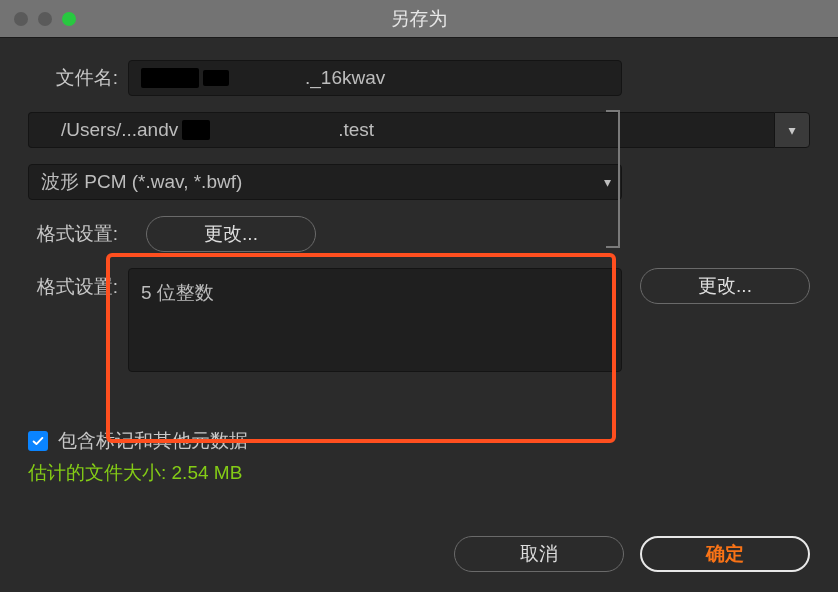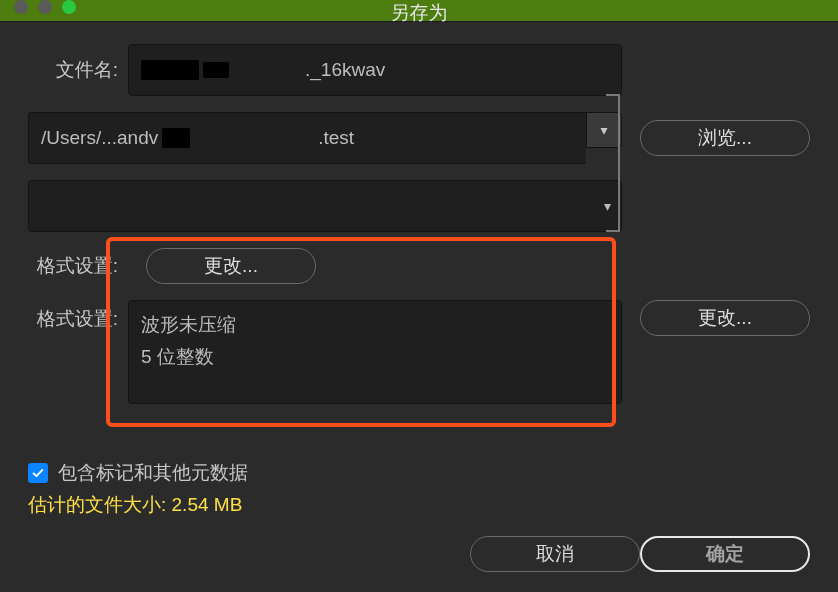--- a/index.html
+++ b/index.html
@@ -12,23 +12,23 @@
     }
     .window {
       width: 838px;
       height: 592px;
       background: #2b2b2b;
       display: flex;
       flex-direction: column;
     }
     .titlebar {
       height: 38px;
-      background: #4d7c0f;
-      display: flex;
-      align-items: flex-start;
+      background: #737373;
+      display: flex;
+      align-items: center;
       position: relative;
       border-bottom: 1px solid #1a1a1a;
     }
     .traffic-lights {
       display: flex;
       gap: 10px;
       padding-left: 14px;
     }
     .tl {
       width: 14px;
@@ -57,21 +57,21 @@
     .label {
       width: 100px;
       text-align: right;
       padding-right: 10px;
       color: #c8c8c8;
       font-size: 19px;
       flex-shrink: 0;
     }
     .field {
       flex: 1;
-      height: 52px;
+      height: 36px;
       background: #1f1f1f;
       border: 1px solid #141414;
       border-radius: 4px;
       color: #bdbdbd;
       font-size: 19px;
       padding: 8px 12px;
       display: flex;
       align-items: center;
       position: relative;
     }
@@ -157,46 +157,47 @@
       border-radius: 3px;
       background: #0a84ff;
       display: flex;
       align-items: center;
       justify-content: center;
       margin-right: 10px;
       cursor: pointer;
     }
     .chk svg { width: 14px; height: 14px; }
     .chk-label { color: #c8c8c8; font-size: 19px; }
-    .estimate { color: #fde047; font-size: 19px; margin-top: 6px; }
+    .estimate { color: #84cc16; font-size: 19px; margin-top: 6px; }
     .footer {
       margin-top: auto;
       display: flex;
       justify-content: flex-end;
+      gap: 16px;
       padding-top: 18px;
     }
     .btn {
       width: 170px;
       height: 36px;
       border-radius: 18px;
       font-size: 19px;
       display: flex;
       align-items: center;
       justify-content: center;
       cursor: pointer;
     }
     .btn.secondary {
       background: #2b2b2b;
       border: 1.5px solid #6a6a6a;
       color: #dcdcdc;
     }
     .btn.primary {
       background: #2b2b2b;
       border: 2.5px solid #e8e8e8;
-      color: #a3a3a3;
+      color: #f97316;
       font-weight: 600;
       font-family: Liberation Serif, serif;
     }
     .spacer-right { width: 188px; flex-shrink: 0; }
     .main-col { flex: 1; min-width: 0; }
     .row-with-btn { display: flex; align-items: center; margin-bottom: 16px; }
     .row-with-btn.alignstart { align-items: flex-start; }
     .row-with-btn.alignstart .label { padding-top: 6px; }
     .bracket {
       position: absolute;
@@ -240,54 +241,53 @@
           <span>._16kwav</span>
         </div>
       </div>
       <div class="spacer-right"></div>
     </div>
 
     <div class="row-with-btn">
       <div class="main-col">
         <div class="location-wrap">
           <div class="field location-field">
-            <span class="field-text" style="display:flex;align-items:center;gap:4px;">
+            <span class="field-text" style="display:flex;align-items:center;gap:4px;margin-left:20px;">
               <span>/Users/...andv</span>
               <span class="redact" style="width:28px;height:20px;"></span>
               <span style="width:120px;"></span>
               <span>.test</span>
             </span>
           </div>
           <div class="location-btn">
             <span>▾</span>
           </div>
         </div>
       </div>
-      <div class="side-btn">浏览...</div>
     </div>
 
     <div class="row-with-btn">
       <div class="main-col">
         <div class="field">
+          <span class="field-text">波形 PCM (*.wav, *.bwf)</span>
           <span class="dropdown-chevron">▾</span>
         </div>
       </div>
       <div class="spacer-right"></div>
     </div>
 
     <div class="row-with-btn">
       <div class="label">格式设置:</div>
       <div class="side-btn">更改...</div>
     </div>
 
     <div class="row-with-btn alignstart">
       <div class="label">格式设置:</div>
       <div class="main-col">
         <div class="multiline-field">
-          <div>波形未压缩</div>
           <div>5 位整数</div>
         </div>
       </div>
       <div style="display:flex;flex-direction:column;align-items:flex-end;">
         <div class="side-btn">更改...</div>
       </div>
     </div>
 
     <div class="bracket"></div>
     <div class="highlight-box"></div>

